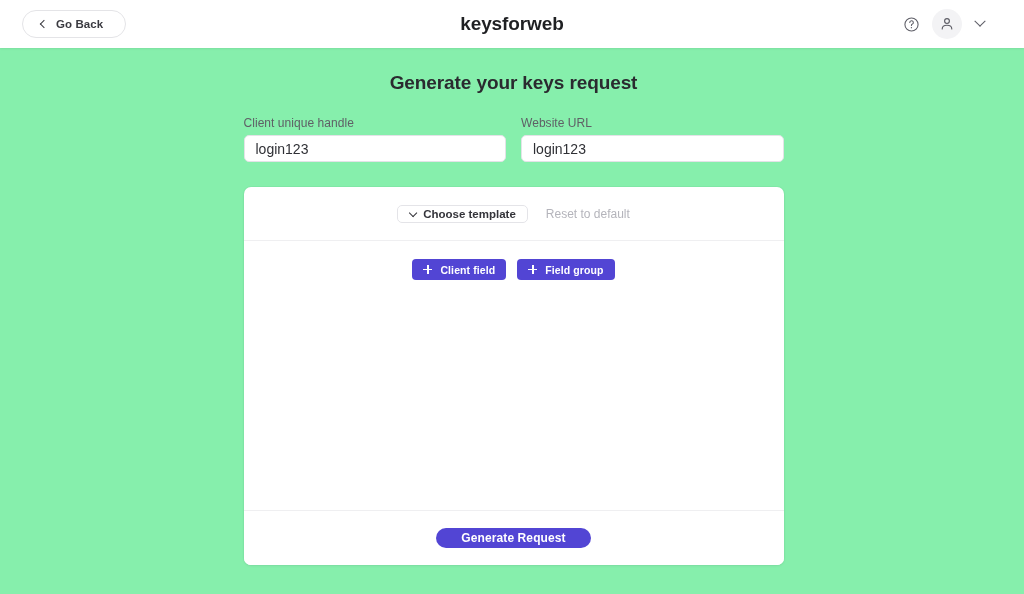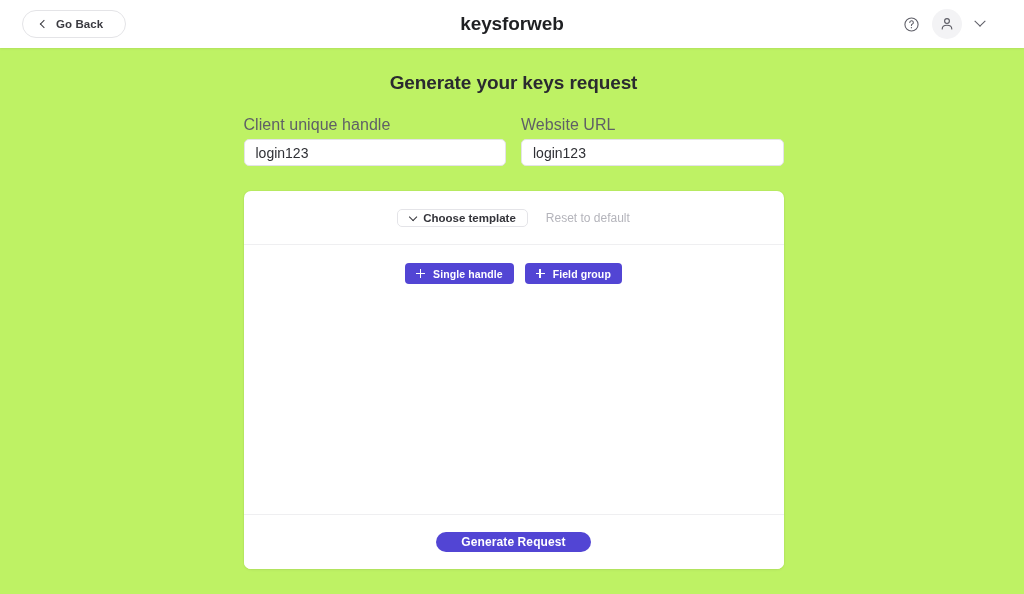--- a/index.html
+++ b/index.html
@@ -88,21 +88,21 @@
     display: block;
     width: 8px; height: 8px;
     border-right: 1.7px solid #5d5d66;
     border-bottom: 1.7px solid #5d5d66;
     transform: rotate(45deg) translate(-2px,-2px);
   }
 
   
   #page-body {
     height: 546px;
-    background: #bef264;
+    background: #86efac;
     padding-left: 3px;
   }
 
   .page-heading {
     text-align: center;
     font-size: 19px;
     font-weight: 600;
     color: #2a2a2f;
     padding-top: 24px;
     letter-spacing: -0.1px;
@@ -114,21 +114,21 @@
   }
 
   
   .fields-row {
     display: flex;
     gap: 15px;
     margin-top: 22px;
   }
   .field-col { flex: 1; min-width: 0; }
   .field-label {
-    font-size: 16px;
+    font-size: 12px;
     color: #5f6066;
     margin-bottom: 5px;
     letter-spacing: .05px;
   }
   .text-input {
     width: 100%;
     height: 27px;
     border: 1px solid #e3e3e7;
     border-radius: 5px;
     background: #ffffff;
@@ -310,21 +310,21 @@
           <span class="cdown"></span>
           <span>Choose template</span>
         </button>
         <span class="reset-link">Reset to default</span>
       </div>
 
       <div class="card-canvas">
         <div class="add-btn-row">
           <button class="add-btn">
             <span class="plus"></span>
-            <span>Single handle</span>
+            <span>Client field</span>
           </button>
           <button class="add-btn">
             <span class="plus"></span>
             <span>Field group</span>
           </button>
         </div>
       </div>
 
       <div class="card-footer">
         <button class="generate-btn">Generate Request</button>

